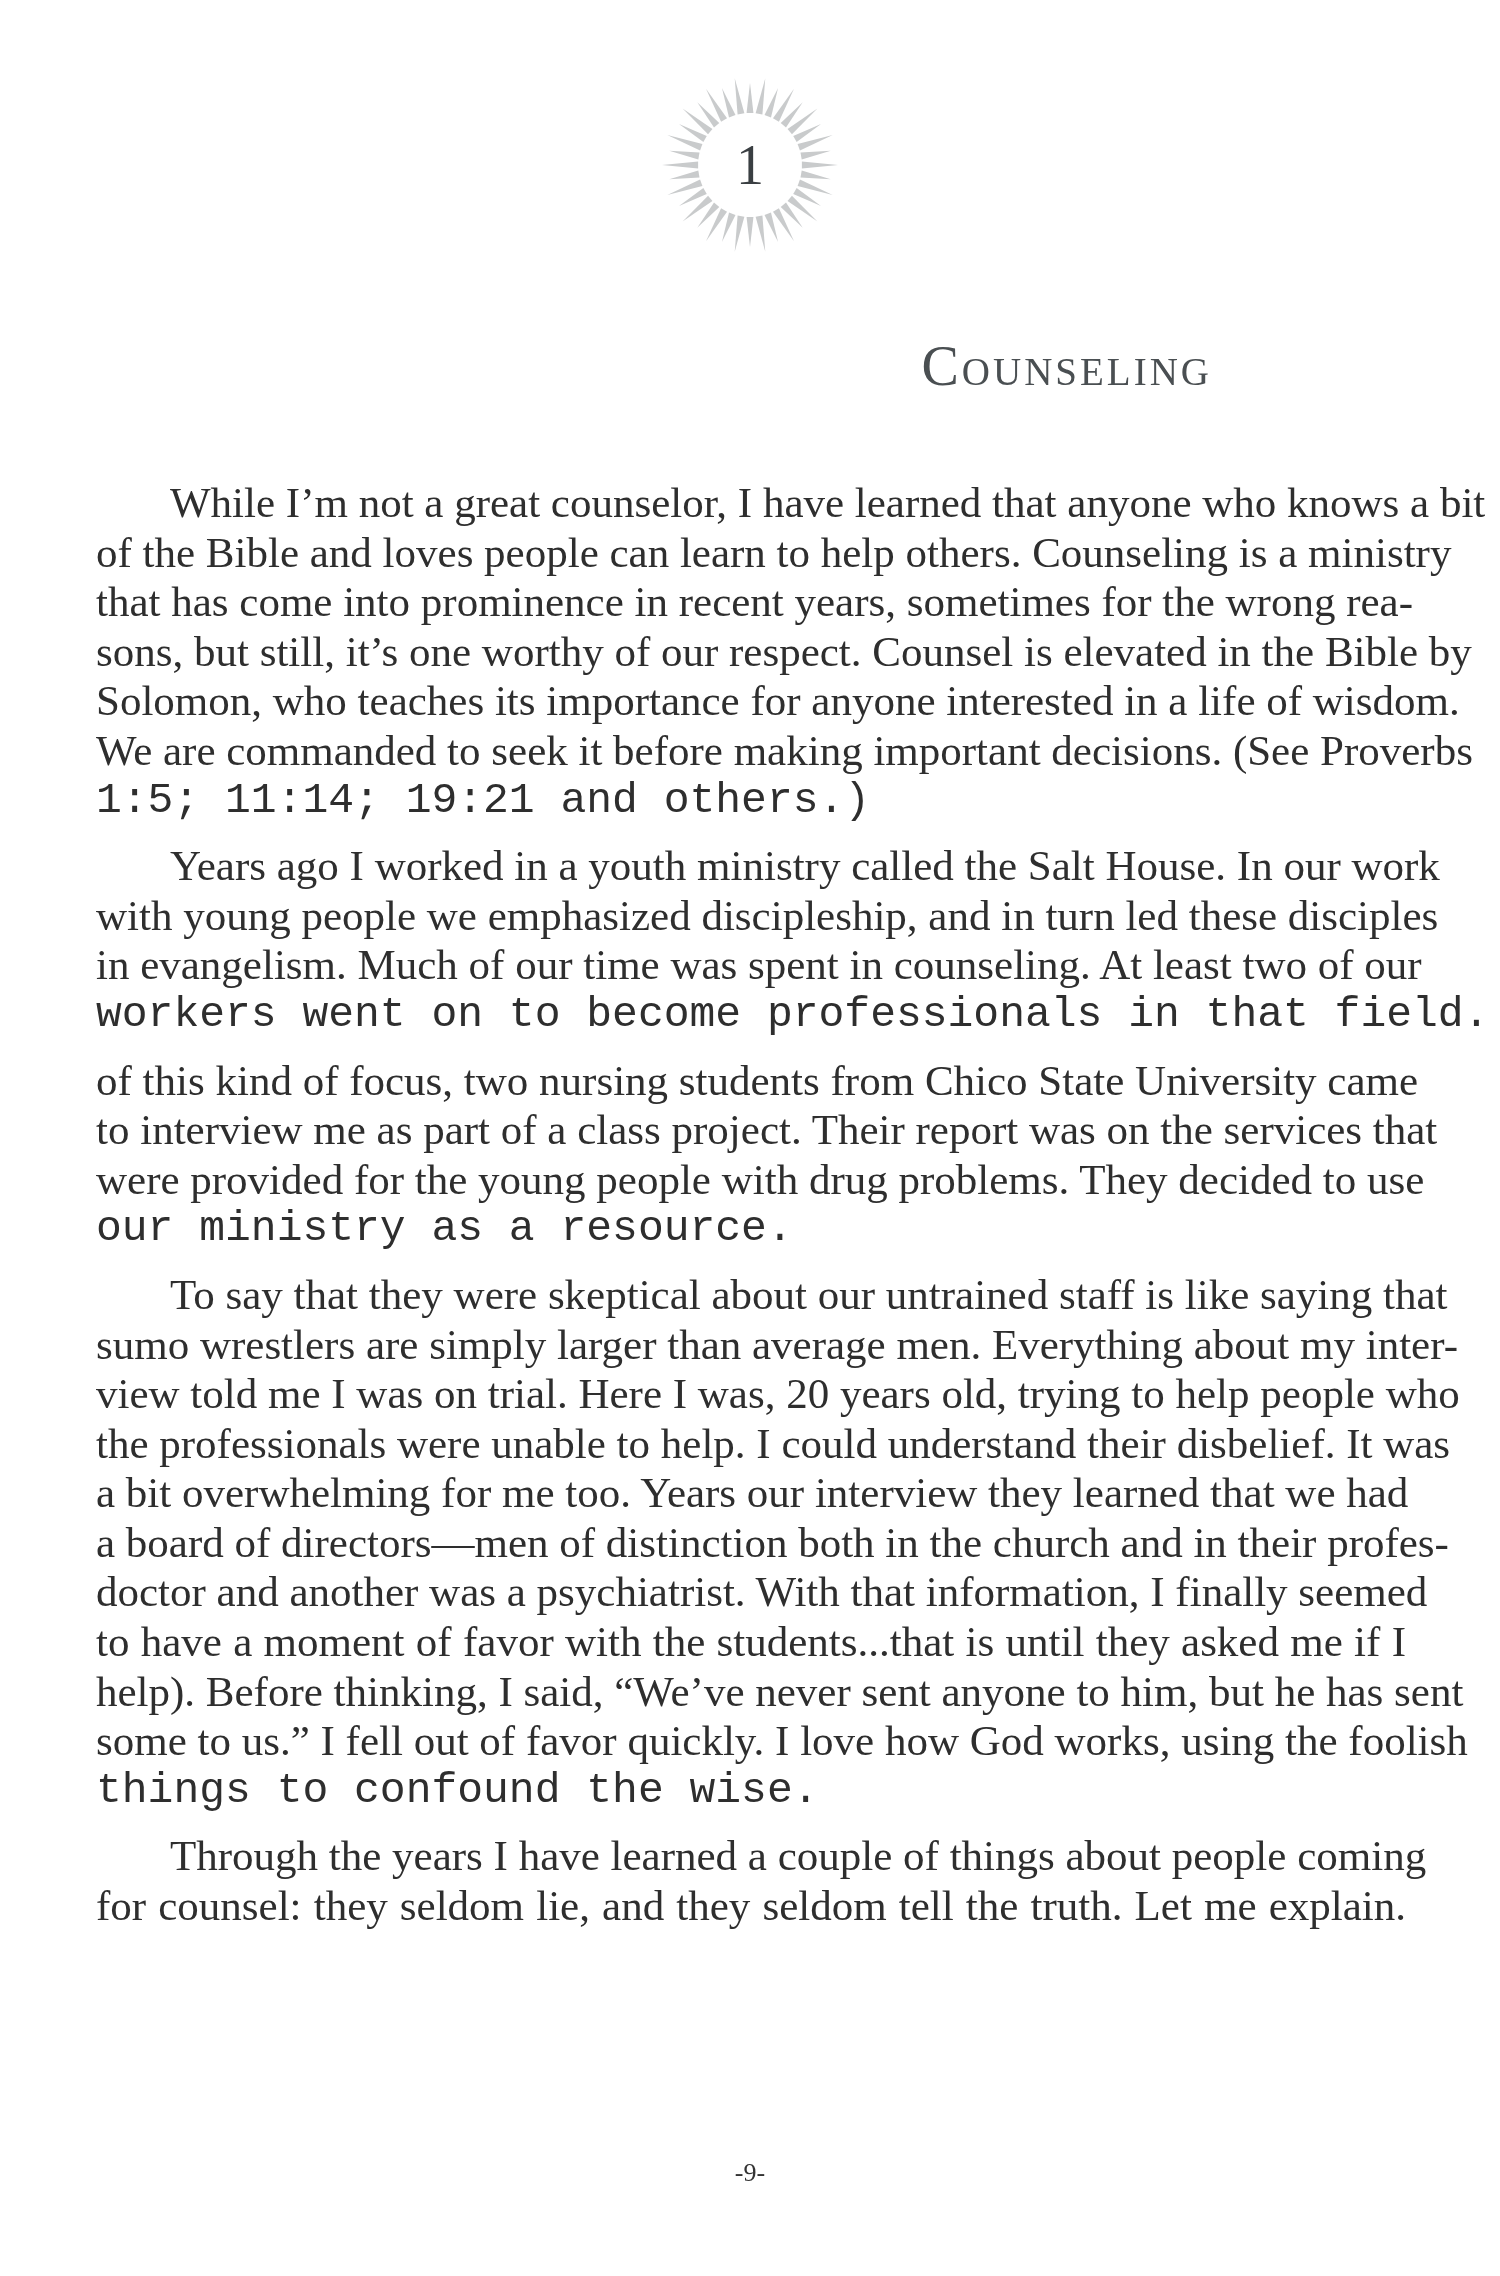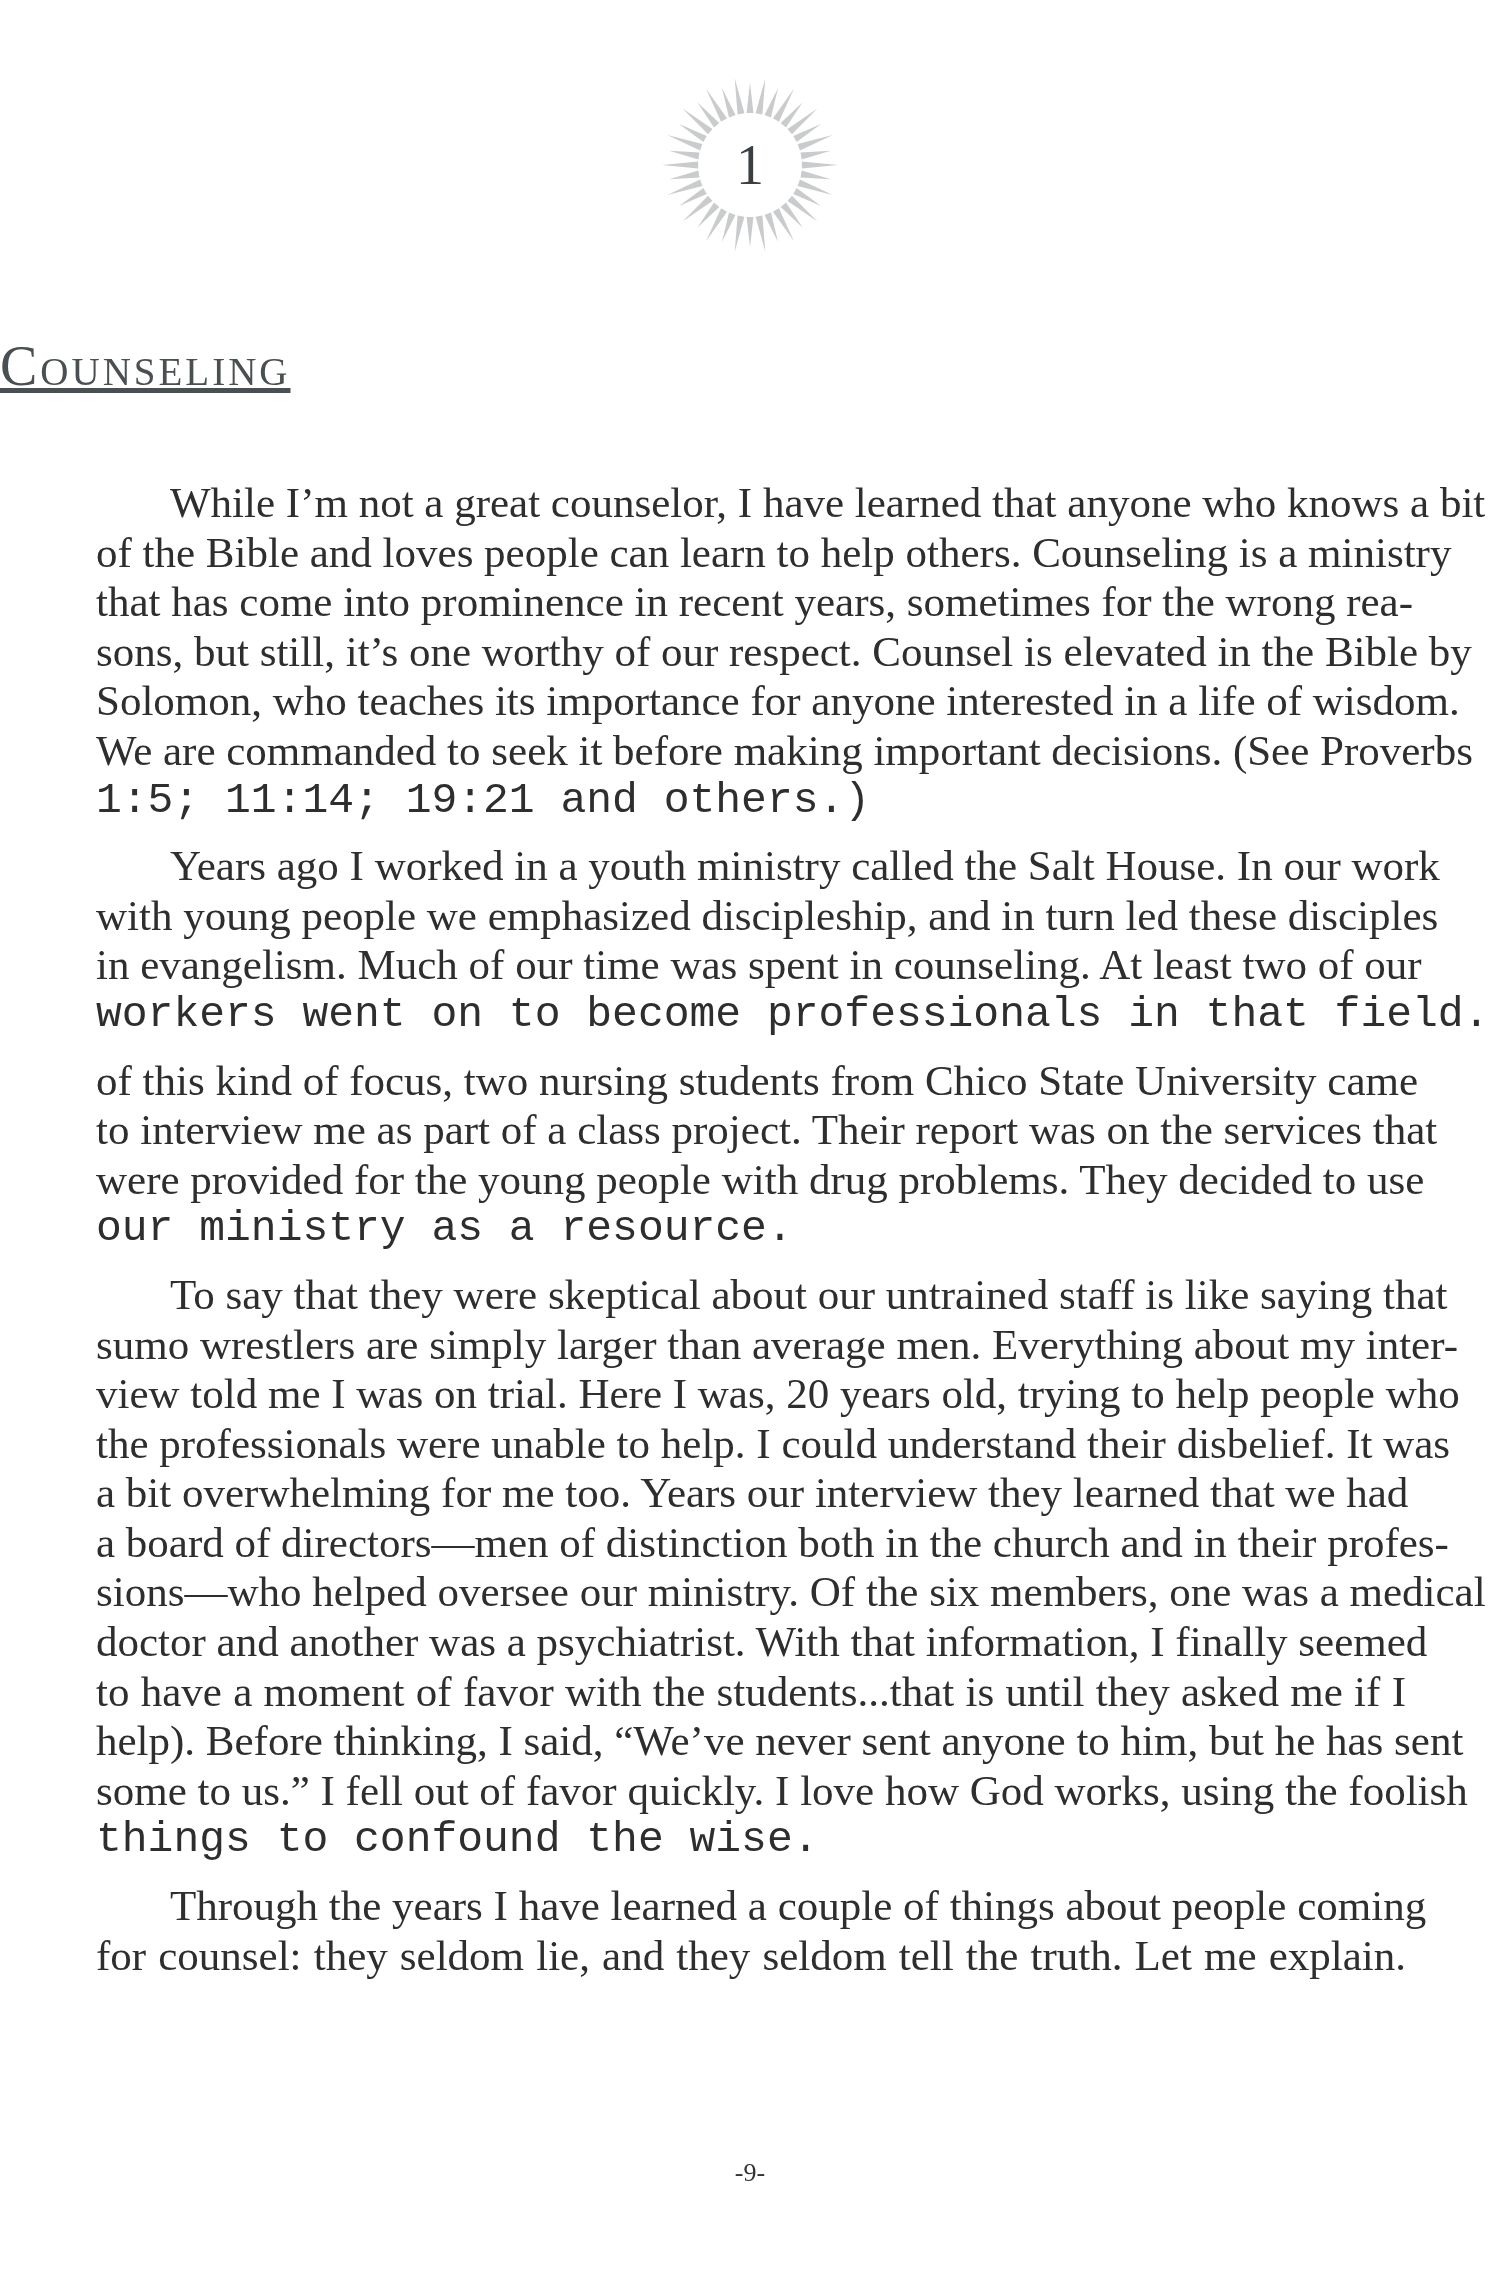--- a/index.html
+++ b/index.html
@@ -12,23 +12,23 @@
   .ornament {
     position: absolute; left: 660px; top: 75px; width: 180px; height: 180px;
   }
   .ornament svg { position: absolute; left: 0; top: 0; }
   .chapter-num {
     position: absolute; left: 0; top: 0; width: 180px; height: 180px;
     display: flex; align-items: center; justify-content: center;
     font-size: 56px; color: #3a3f42; line-height: 1;
   }
   .chapter-title {
-    position: absolute; left: 0; width: 1212px; top: 338px; text-align: left;
+    position: absolute; left: 0; width: 1212px; top: 338px; text-align: right;
     font-size: 56px; letter-spacing: 3px; color: #4a4f52;
-    font-variant: small-caps; line-height: 1; text-decoration: underline;
+    font-variant: small-caps; line-height: 1;
   }
   .body-text {
     position: absolute; left: 96px; top: 478px; width: 1310px;
     font-size: 43px; line-height: 49.6px; color: #2e2e2e;
   }
   .para { margin: 0 0 16px 0; }
   .line {
     display: block; text-align: justify; text-align-last: justify;
     white-space: nowrap; height: 49.6px;
   }
@@ -111,21 +111,20 @@
       <span class="line">were provided for the young people with drug problems. They decided to use</span>
       <span class="line last">our ministry as a resource.</span>
     </div>
     <div class="para">
       <span class="line indent">To say that they were skeptical about our untrained staff is like saying that</span>
       <span class="line">sumo wrestlers are simply larger than average men. Everything about my inter-</span>
       <span class="line">view told me I was on trial. Here I was, 20 years old, trying to help people who</span>
       <span class="line">the professionals were unable to help. I could understand their disbelief. It was</span>
       <span class="line">a bit overwhelming for me too. Years our interview they learned that we had</span>
       <span class="line">a board of directors—men of distinction both in the church and in their profes-</span>
-      <span class="line">sions—who helped oversee our ministry. Of the six members, one was a medical</span>
       <span class="line">doctor and another was a psychiatrist. With that information, I finally seemed</span>
       <span class="line">to have a moment of favor with the students...that is until they asked me if I</span>
       <span class="line">help). Before thinking, I said, “We’ve never sent anyone to him, but he has sent</span>
       <span class="line">some to us.” I fell out of favor quickly. I love how God works, using the foolish</span>
       <span class="line last">things to confound the wise.</span>
     </div>
     <div class="para">
       <span class="line indent">Through the years I have learned a couple of things about people coming</span>
       <span class="line">for counsel: they seldom lie, and they seldom tell the truth. Let me explain.</span>
     </div>

